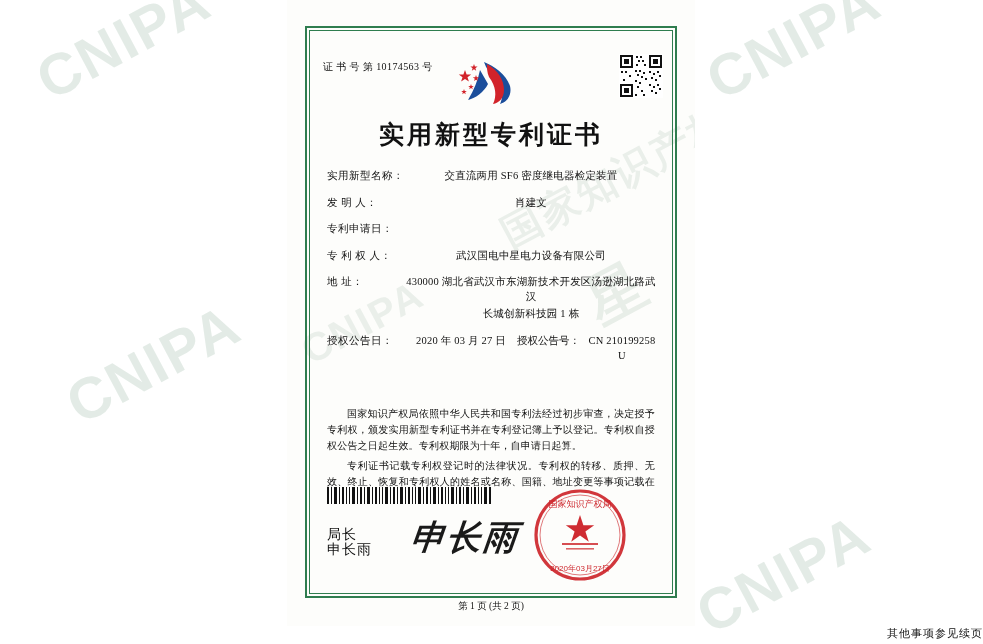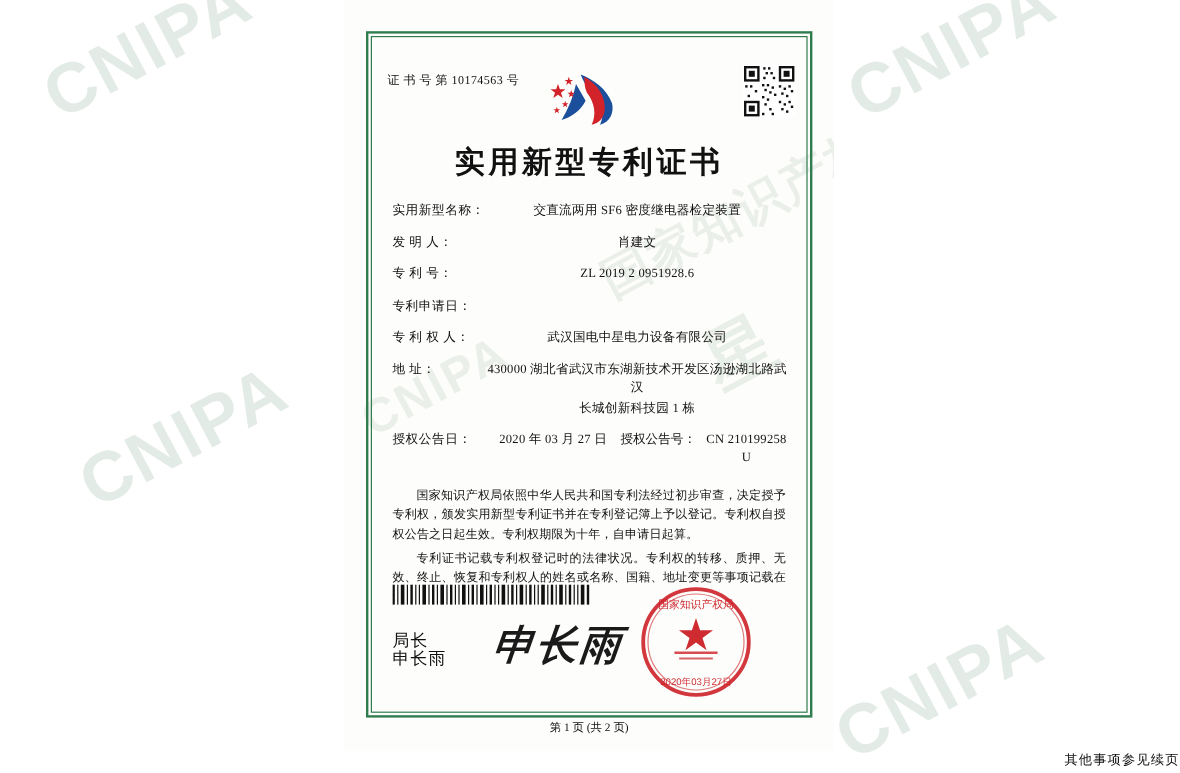--- a/index.html
+++ b/index.html
@@ -329,24 +329,20 @@
       <div class="frow">
         <div class="flabel">实用新型名称：</div>
         <div class="fvalue">交直流两用 SF6 密度继电器检定装置</div>
       </div>
 
       <div class="frow">
         <div class="flabel">发 明 人：</div>
         <div class="fvalue">肖建文</div>
       </div>
 
-      <div class="frow">
-        <div class="flabel">专 利 号：</div>
-        <div class="fvalue">ZL 2019 2 0951928.6</div>
-      </div>
 
       <div class="frow">
         <div class="flabel">专利申请日：</div>
       </div>
 
       <div class="frow">
         <div class="flabel">专 利 权 人：</div>
         <div class="fvalue">武汉国电中星电力设备有限公司</div>
       </div>
 

